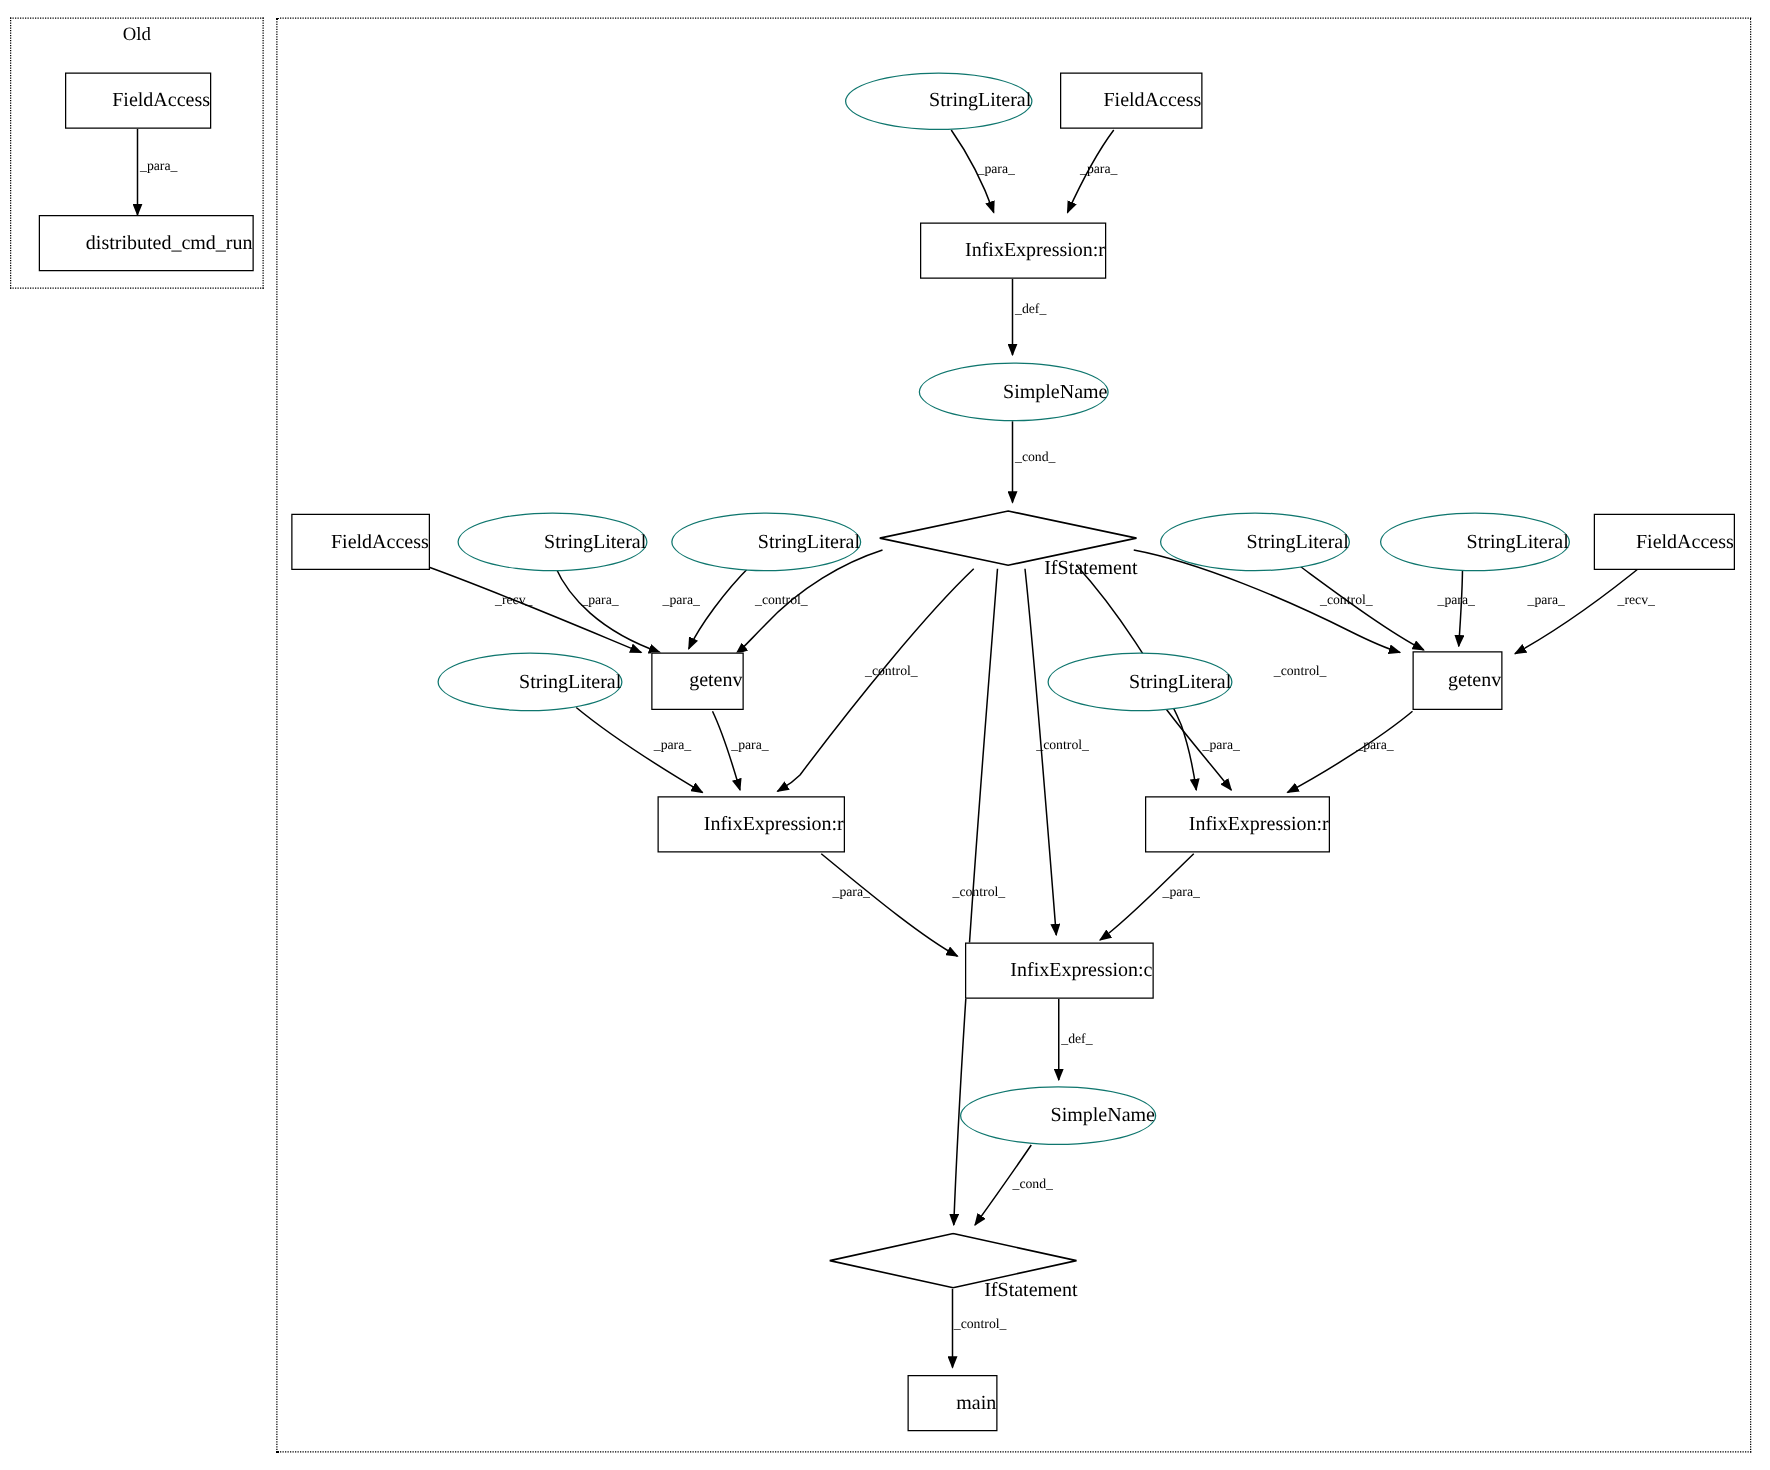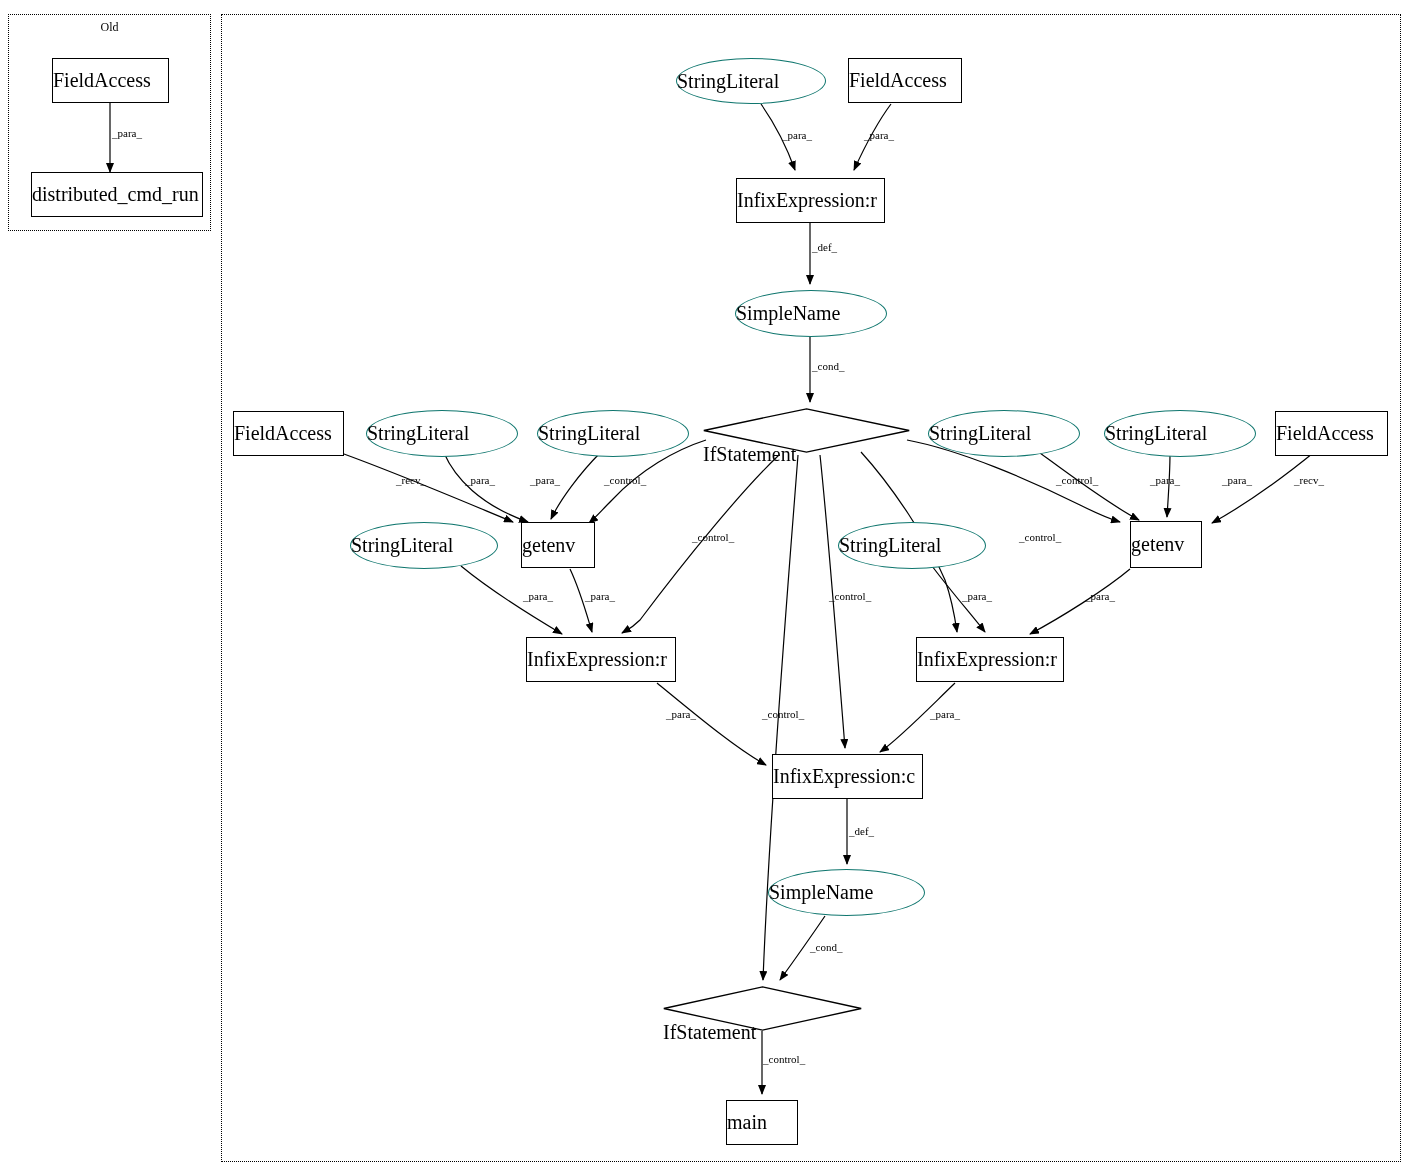--- a/index.html
+++ b/index.html
@@ -26,31 +26,31 @@
   }
   .cluster {
     position: absolute;
     border: 1px dotted #000;
     box-sizing: border-box;
     background: transparent;
   }
   .cluster-label {
     position: absolute;
     text-align: center;
-    font-size: 12px;
+    font-size: 15px;
     color: #000;
     white-space: nowrap;
   }
   .node {
     position: absolute;
     box-sizing: border-box;
     display: flex;
     align-items: center;
-    justify-content: flex-start;
-    font-size: 20px;
+    justify-content: flex-end;
+    font-size: 16px;
     color: #000;
     white-space: nowrap;
     background: #ffffff;
   }
   .node.box {
     border: 1px solid #000;
   }
   .node.ellipse {
     border: 1px solid #0f766e;
     border-radius: 50%;

